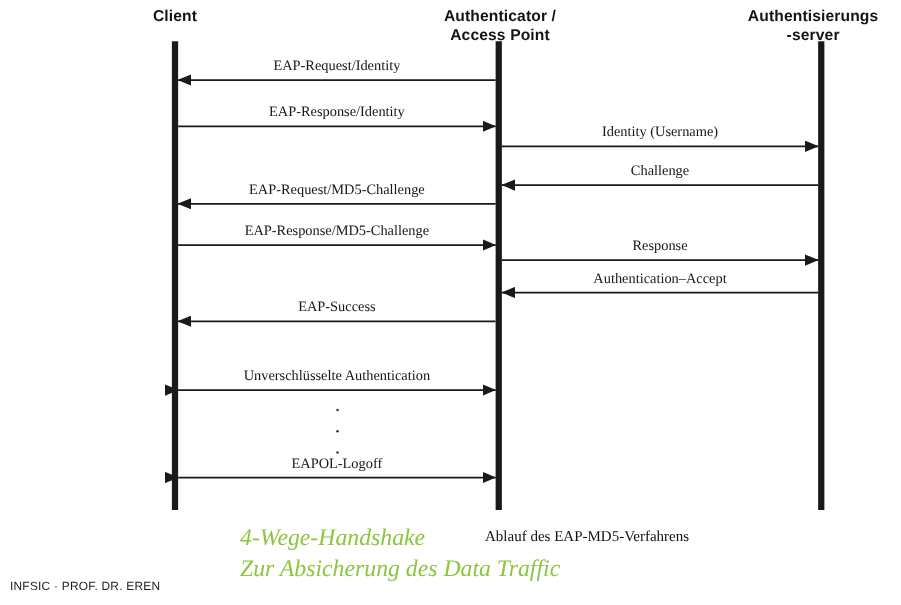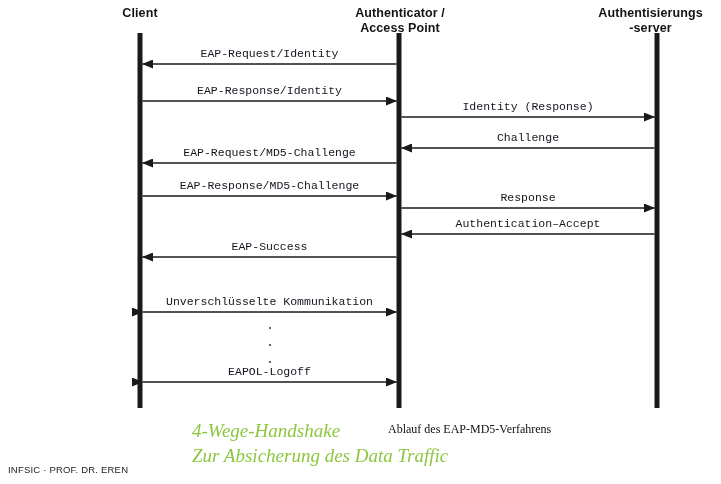--- a/index.html
+++ b/index.html
@@ -45,21 +45,21 @@
     letter-spacing: 0.1px;
     white-space: pre-line;
   }
   #actor-client   { left: 80px;  top: 6px;  width: 120px; }
   #actor-auth     { left: 330px; top: 6px;  width: 140px; }
   #actor-server   { left: 580px; top: 6px;  width: 141px; }
 
   
   .msg-label {
     position: absolute;
-    font-family: Liberation Mono, monospace;
+    font-family: Liberation Serif, serif;
     font-size: 11.5px;
     line-height: 13px;
     color: #15151f;
     text-align: center;
     white-space: nowrap;
     transform: translateX(-50%);
   }
 
   
   .ellipsis-dot {
@@ -144,28 +144,28 @@
 
   <div class="actor-header" id="actor-server">Authentisierungs
 -server</div>
 
   <div class="actor-header" id="actor-auth">Authenticator /
 Access Point</div>
 
   <div id="message-labels-layer">
       <div class="msg-label" style="left: 269.5px; top: 47px;">EAP-Request/Identity</div>
       <div class="msg-label" style="left: 269.5px; top: 84px;">EAP-Response/Identity</div>
-      <div class="msg-label" style="left: 528px; top: 100px;">Identity (Response)</div>
+      <div class="msg-label" style="left: 528px; top: 100px;">Identity (Username)</div>
       <div class="msg-label" style="left: 528px; top: 131px;">Challenge</div>
       <div class="msg-label" style="left: 269.5px; top: 146px;">EAP-Request/MD5-Challenge</div>
       <div class="msg-label" style="left: 269.5px; top: 179px;">EAP-Response/MD5-Challenge</div>
       <div class="msg-label" style="left: 528px; top: 191px;">Response</div>
       <div class="msg-label" style="left: 528px; top: 217px;">Authentication–Accept</div>
       <div class="msg-label" style="left: 269.5px; top: 240px;">EAP-Success</div>
-      <div class="msg-label" style="left: 269.5px; top: 295px;">Unverschlüsselte Kommunikation</div>
+      <div class="msg-label" style="left: 269.5px; top: 295px;">Unverschlüsselte Authentication</div>
       <div class="msg-label" style="left: 269.5px; top: 365px;">EAPOL-Logoff</div>
     </div>
 
   <div id="ellipsis-layer">
       <div class="ellipsis-dot" style="left: 269px; top: 327px;"></div>
       <div class="ellipsis-dot" style="left: 269px; top: 344px;"></div>
       <div class="ellipsis-dot" style="left: 269px; top: 361px;"></div>
     </div>
 
   <div class="caption-green" id="caption-green-1">4-Wege-Handshake</div>

